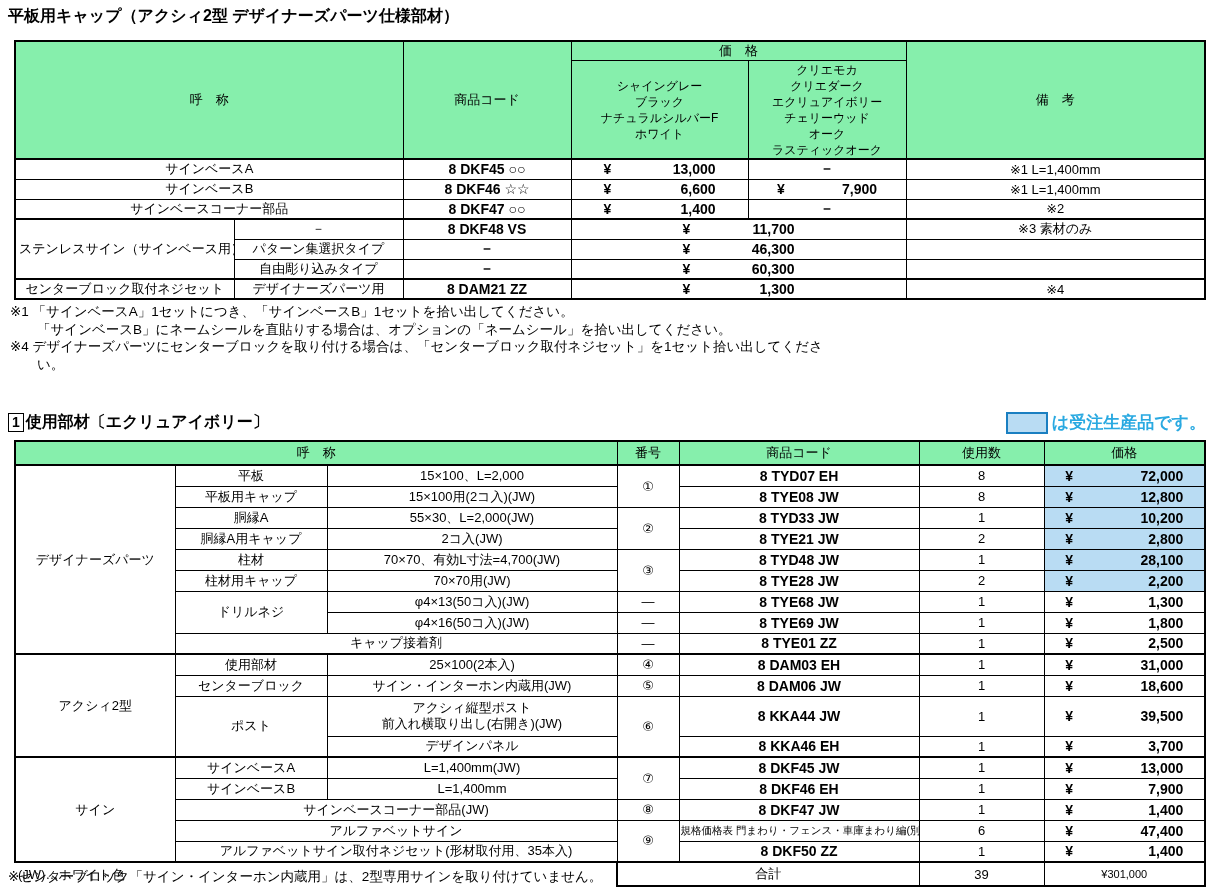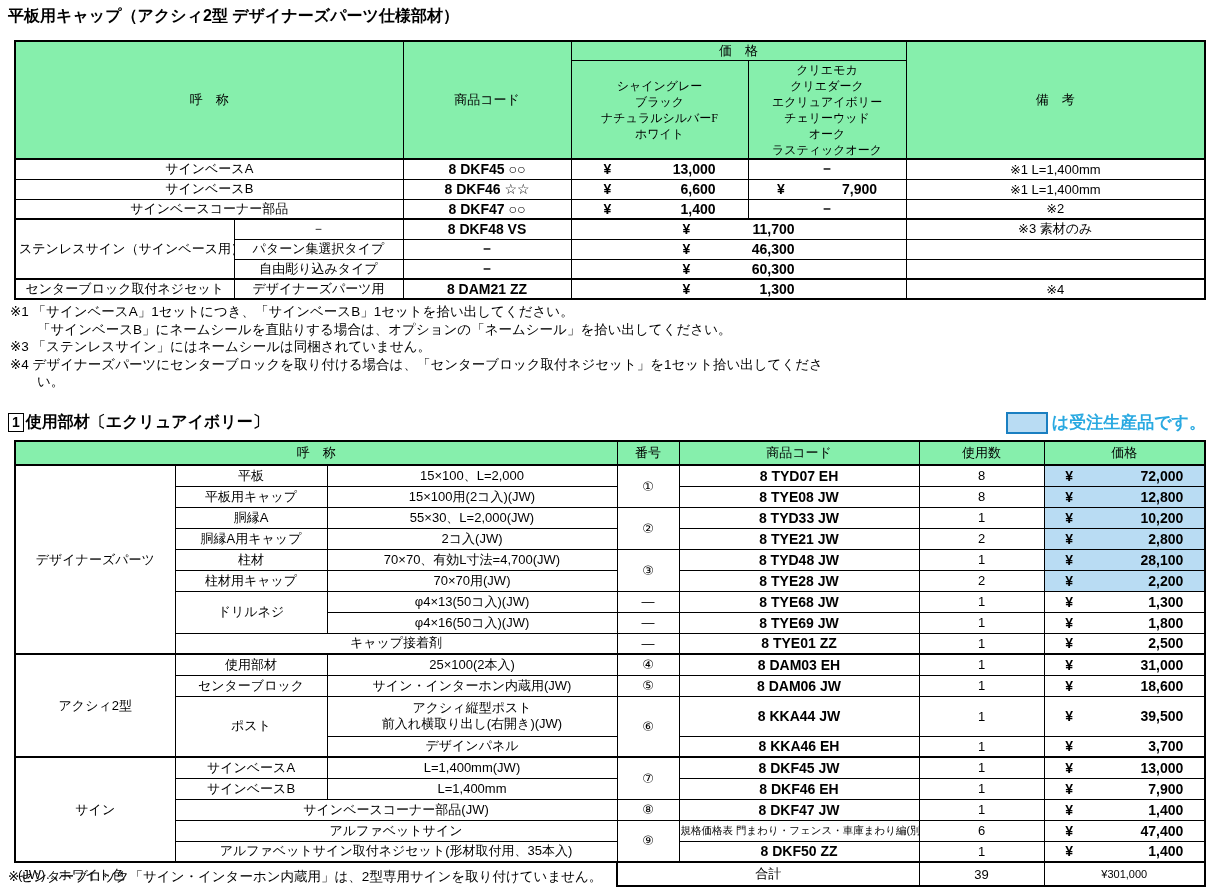--- a/index.html
+++ b/index.html
@@ -12,21 +12,21 @@
   .hd{background:#86efac;}
   .pre{white-space:pre-line;line-height:16px;}
   .colhdr{font-size:12px;}
   .code{font-weight:bold;font-size:14px;}
   .bcell{font-weight:normal;font-size:11px;}
   .small{font-size:10.5px;padding:0 1px;}
   .left{text-align:left;}
   
   .ot{border-top:2px solid #000;}  .ob{border-bottom:2px solid #000;}
   .ol{border-left:2px solid #000;} .or{border-right:2px solid #000;}
-  .hb{border-bottom:2px solid #000;font-family:Liberation Serif, serif;} .gt{border-top:2px solid #000;}
+  .hb{border-bottom:2px solid #000;} .gt{border-top:2px solid #000;}
   .nob{border:none;}
   
   .yw{display:flex;justify-content:center;margin:0 auto;font-weight:bold;font-size:14px;}
   .w110{width:112px;} .w100{width:100px;} .w118{width:118px;}
   
   .t1{position:absolute;left:14px;top:40px;width:1190px;}
   .t1 .r{height:20px;}
   .t1 .hr1 th{height:17px;}
   .t1 .hr2 th{height:97px;}
   
@@ -173,21 +173,20 @@
             </div>
           </td>
       <td class="or gt ob">※4</td>
     </tr>
   </tbody>
     </table>
 
   <div class="notes">
     <div>※1 「サインベースA」1セットにつき、「サインベースB」1セットを拾い出してください。</div>
     <div>　　「サインベースB」にネームシールを直貼りする場合は、オプションの「ネームシール」を拾い出してください。</div>
-    <div>※3 「ステンレスサイン」にはネームシールは同梱されていません。</div>
     <div>※4 デザイナーズパーツにセンターブロックを取り付ける場合は、「センターブロック取付ネジセット」を1セット拾い出してくださ</div>
     <div>　　い。</div>
   </div>
 
   <div class="sec2">
     <div class="sec2-title">
       <span class="numbox">1</span>
       <span>使用部材〔エクリュアイボリー〕</span>
     </div>
     <div class="legend">

